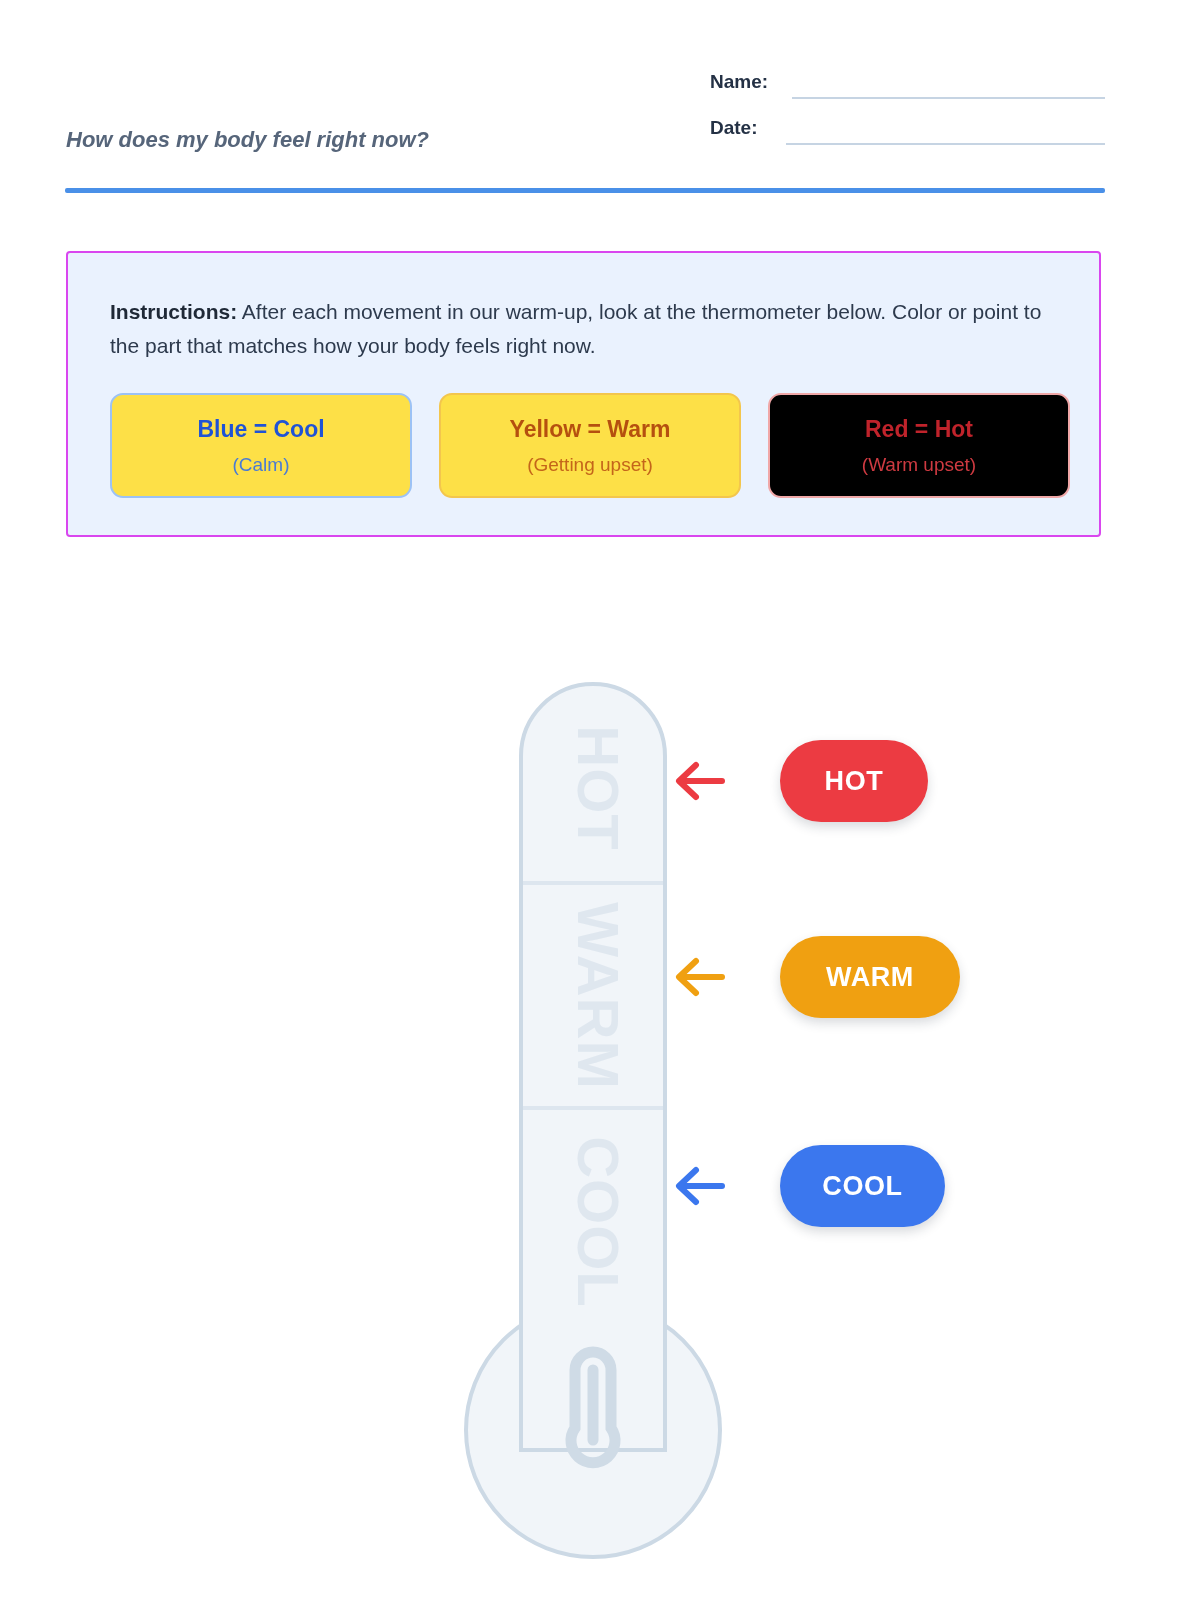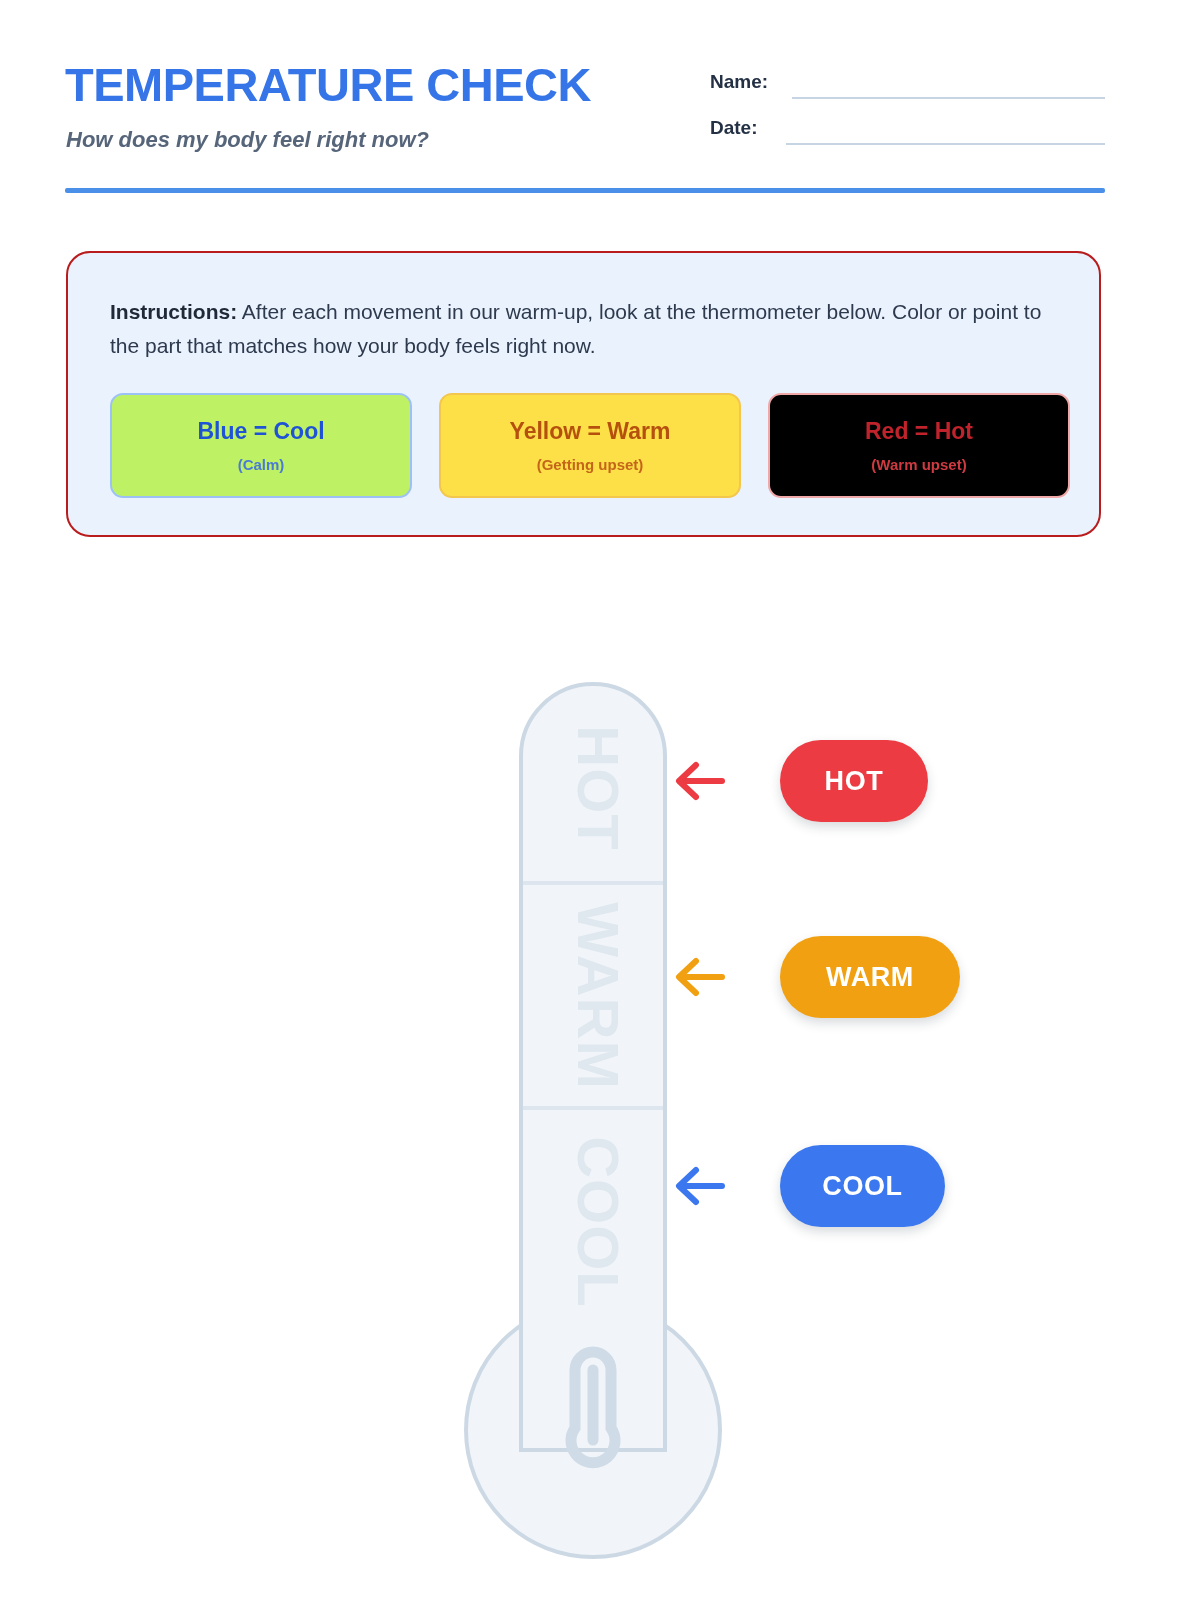--- a/index.html
+++ b/index.html
@@ -81,22 +81,22 @@
 
   
   .instr-panel {
     position: absolute;
     left: 66px;
     top: 251px;
     width: 1035px;
     height: 286px;
     box-sizing: border-box;
     background: #EAF2FE;
-    border: 2px solid #b91c1c;
-    border-radius: 24px;
+    border: 2px solid #d946ef;
+    border-radius: 4px;
   }
   .instr-text {
     position: absolute;
     left: 42px;
     top: 42px;
     width: 948px;
     font-size: 21px;
     line-height: 1.62;
     color: #2D3A4D;
   }
@@ -122,25 +122,25 @@
     align-items: center;
     justify-content: center;
   }
   .legend-title {
     font-size: 23px;
     font-weight: 700;
     line-height: 1;
     margin-bottom: 14px;
   }
   .legend-sub {
-    font-size: 15px;
-    font-weight: 700;
+    font-size: 19px;
+    font-weight: 400;
     line-height: 1;
   }
-  .legend-cool { background: #bef264; border-color: #9CC2F5; }
+  .legend-cool { background: #fde047; border-color: #9CC2F5; }
   .legend-cool .legend-title { color: #1F53D6; }
   .legend-cool .legend-sub   { color: #4A7BD4; }
   .legend-warm { background: #fde047; border-color: #F3C64D; }
   .legend-warm .legend-title { color: #B5500F; }
   .legend-warm .legend-sub   { color: #C4651A; }
   .legend-hot  { background: #000000; border-color: #F0A7A7; }
   .legend-hot .legend-title  { color: #C0232B; }
   .legend-hot .legend-sub    { color: #CE3A41; }
 
   
@@ -178,21 +178,20 @@
   .marker-warm { left: 672px; top: 936px;  }
   .marker-cool { left: 672px; top: 1145px; }
   .marker-hot  .pill { background: #EC3B42; width: 148px; }
   .marker-warm .pill { background: #F0A011; width: 180px; }
   .marker-cool .pill { background: #3B77EE; width: 165px; }
 </style>
 </head>
 <body>
 
 <div class="header">
-  <div class="title">TEMPERATURE CHECK</div>
   <div class="subtitle">How does my body feel right now?</div>
 
   <div class="meta">
     <div class="meta-row name">
       <span class="meta-label">Name:</span>
       <span class="meta-line"></span>
     </div>
     <div class="meta-row date">
       <span class="meta-label">Date:</span>
       <span class="meta-line"></span>

